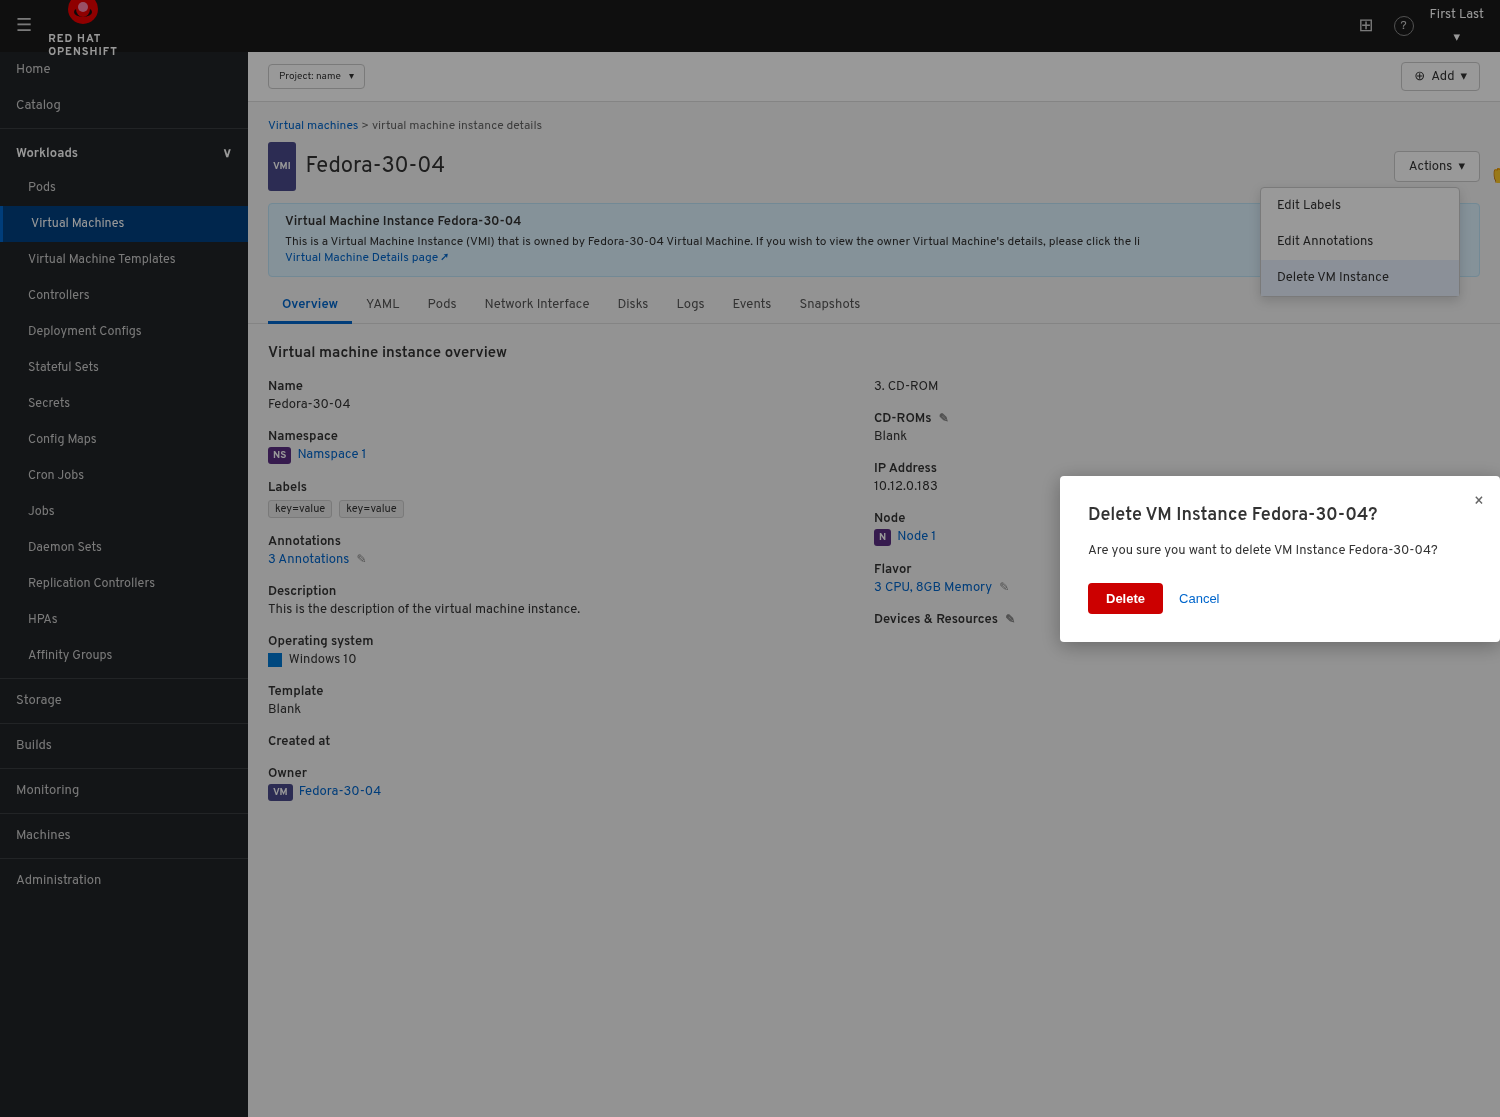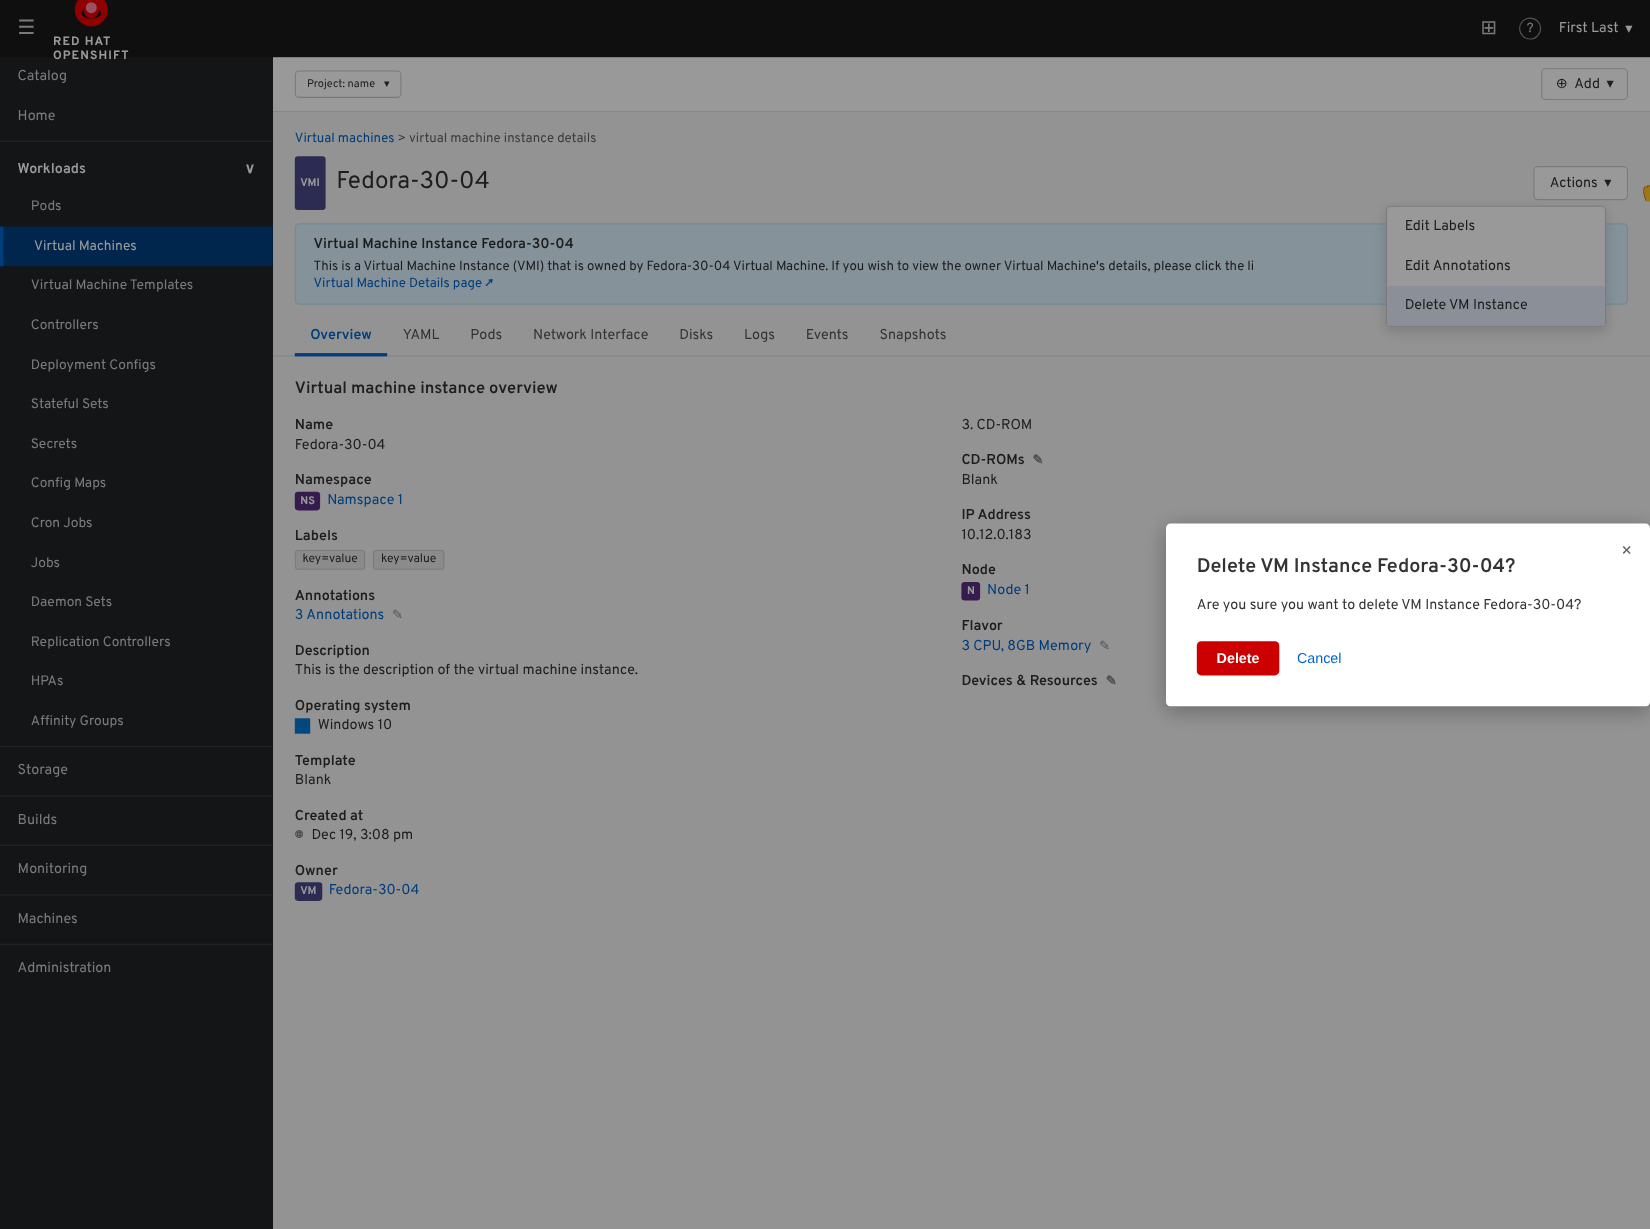--- a/index.html
+++ b/index.html
@@ -15,21 +15,21 @@
       gap: 16px;
       color: #fff;
       position: fixed;
       top: 0; left: 0; right: 0;
       z-index: 100;
     }
     .navbar-hamburger { cursor: pointer; color: #ccc; font-size: 18px; }
     .navbar-logo { display: flex; align-items: center; gap: 8px; flex-direction: column; }
     .navbar-spacer { flex: 1; }
     .navbar-icons { display: flex; align-items: center; gap: 20px; color: #ccc; font-size: 18px; cursor: pointer; }
-    .navbar-user { display: flex; align-items: center; gap: 6px; color: #fff; cursor: pointer; font-size: 13px; }
+    .navbar-user { display: flex; align-items: center; gap: 6px; color: #fff; cursor: pointer; font-size: 13px; flex-direction: column; }
 
     
     .layout { display: flex; margin-top: 52px; min-height: calc(100vh - 52px); }
 
     
     .sidebar {
       width: 248px;
       background: #212427;
       color: #ccc;
       flex-shrink: 0;
@@ -356,24 +356,24 @@
   <div class="navbar-user">
     <span>First Last</span>
     <span>▾</span>
   </div>
 </nav>
 
 <div class="layout">
 
   <aside class="sidebar">
     <div class="sidebar-item">
+      <span>Home</span>
+    </div>
+    <div class="sidebar-item">
       <span>Catalog</span>
-    </div>
-    <div class="sidebar-item">
-      <span>Home</span>
     </div>
     <div class="sidebar-divider"></div>
     <div class="sidebar-item section-header">
       <span>Workloads</span>
       <span>∨</span>
     </div>
     <div class="sidebar-sub">
       <div class="sidebar-item">
         <span>Pods</span>
       </div>
@@ -542,24 +542,20 @@
               <span class="windows-icon"></span>
               <span>Windows 10</span>
             </div>
           </div>
           <div class="field-group">
             <div class="field-label">Template</div>
             <div class="field-value">Blank</div>
           </div>
           <div class="field-group">
             <div class="field-label">Created at</div>
-            <div class="field-value">
-              <span class="globe-icon">🌐</span>
-              <span>Dec 19, 3:08 pm</span>
-            </div>
           </div>
           <div class="field-group">
             <div class="field-label">Owner</div>
             <div class="field-value">
               <span class="vm-badge">
                 <span>VM</span>
               </span>
               &nbsp;<a class="link">Fedora-30-04</a>
             </div>
           </div>

